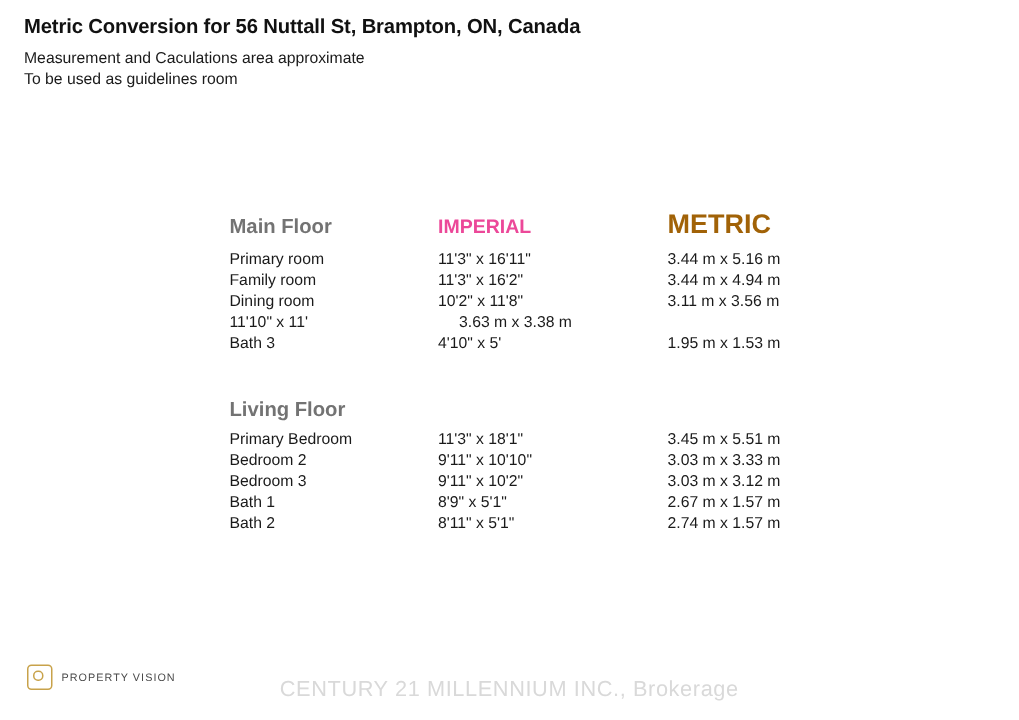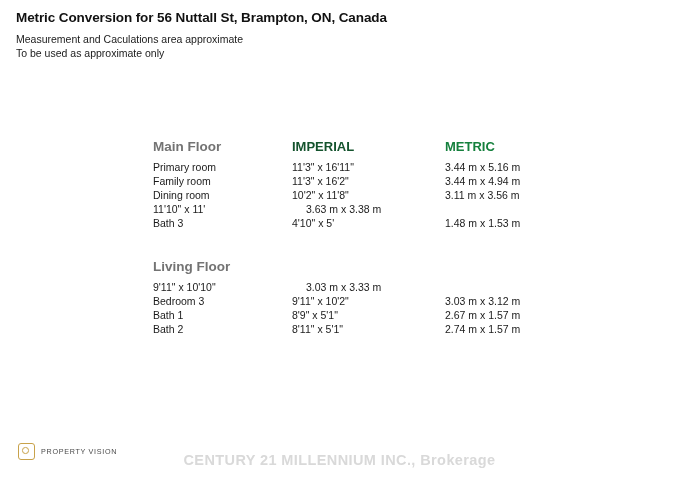--- a/index.html
+++ b/index.html
@@ -61,28 +61,28 @@
   .section-heading {
     font-size: 13.5px;
     font-weight: bold;
     color: #737373;
     width: 139px;
     flex: 0 0 139px;
   }
   .col-head-imperial {
     font-size: 13px;
     font-weight: bold;
-    color: #14532d;
+    color: #ec4899;
     width: 153px;
     flex: 0 0 153px;
   }
   .col-head-metric {
-    font-size: 13px;
-    font-weight: bold;
-    color: #15803d;
+    font-size: 18px;
+    font-weight: bold;
+    color: #a16207;
     flex: 0 0 auto;
   }
 
   .rows {
     margin-top: 6px;
   }
   .row {
     display: flex;
     align-items: baseline;
     height: 14px;
@@ -144,34 +144,34 @@
     color: #4a4a4a;
   }
 
   .watermark {
     position: absolute;
     left: 0;
     top: 452px;
     width: 679px;
     text-align: center;
     font-size: 14.5px;
-    font-weight: bold;
+    font-weight: normal;
     letter-spacing: 0.4px;
     color: #d9d9d9;
     user-select: none;
   }
 </style>
 </head>
 <body>
 
 <div class="page">
 
   <div class="title">Metric Conversion for 56 Nuttall St, Brampton, ON, Canada</div>
   <div class="subtitle1">Measurement and Caculations area approximate</div>
-  <div class="subtitle2">To be used as approximate only</div>
+  <div class="subtitle2">To be used as guidelines room</div>
 
   <div class="table-area">
 
     <div class="section">
       <div class="section-heading-row">
         <div class="section-heading">Main Floor</div>
         <div class="col-head-imperial">IMPERIAL</div>
         <div class="col-head-metric">METRIC</div>
       </div>
       <div class="rows">
@@ -190,33 +190,39 @@
           <div class="cell-imperial">10'2" x 11'8"</div>
           <div class="cell-metric">3.11 m x 3.56 m</div>
         </div>
         <div class="row">
           <div class="cell-imperial">11'10" x 11'</div>
           <div class="cell-metric">3.63 m x 3.38 m</div>
         </div>
         <div class="row">
           <div class="cell-room">Bath 3</div>
           <div class="cell-imperial">4'10" x 5'</div>
-          <div class="cell-metric">1.48 m x 1.53 m</div>
+          <div class="cell-metric">1.95 m x 1.53 m</div>
         </div>
       </div>
     </div>
 
     <div class="section-gap"></div>
 
     <div class="section">
       <div class="section-heading-row">
         <div class="section-heading">Living Floor</div>
       </div>
       <div class="rows">
         <div class="row">
+          <div class="cell-room">Primary Bedroom</div>
+          <div class="cell-imperial">11'3" x 18'1"</div>
+          <div class="cell-metric">3.45 m x 5.51 m</div>
+        </div>
+        <div class="row">
+          <div class="cell-room">Bedroom 2</div>
           <div class="cell-imperial">9'11" x 10'10"</div>
           <div class="cell-metric">3.03 m x 3.33 m</div>
         </div>
         <div class="row">
           <div class="cell-room">Bedroom 3</div>
           <div class="cell-imperial">9'11" x 10'2"</div>
           <div class="cell-metric">3.03 m x 3.12 m</div>
         </div>
         <div class="row">
           <div class="cell-room">Bath 1</div>

